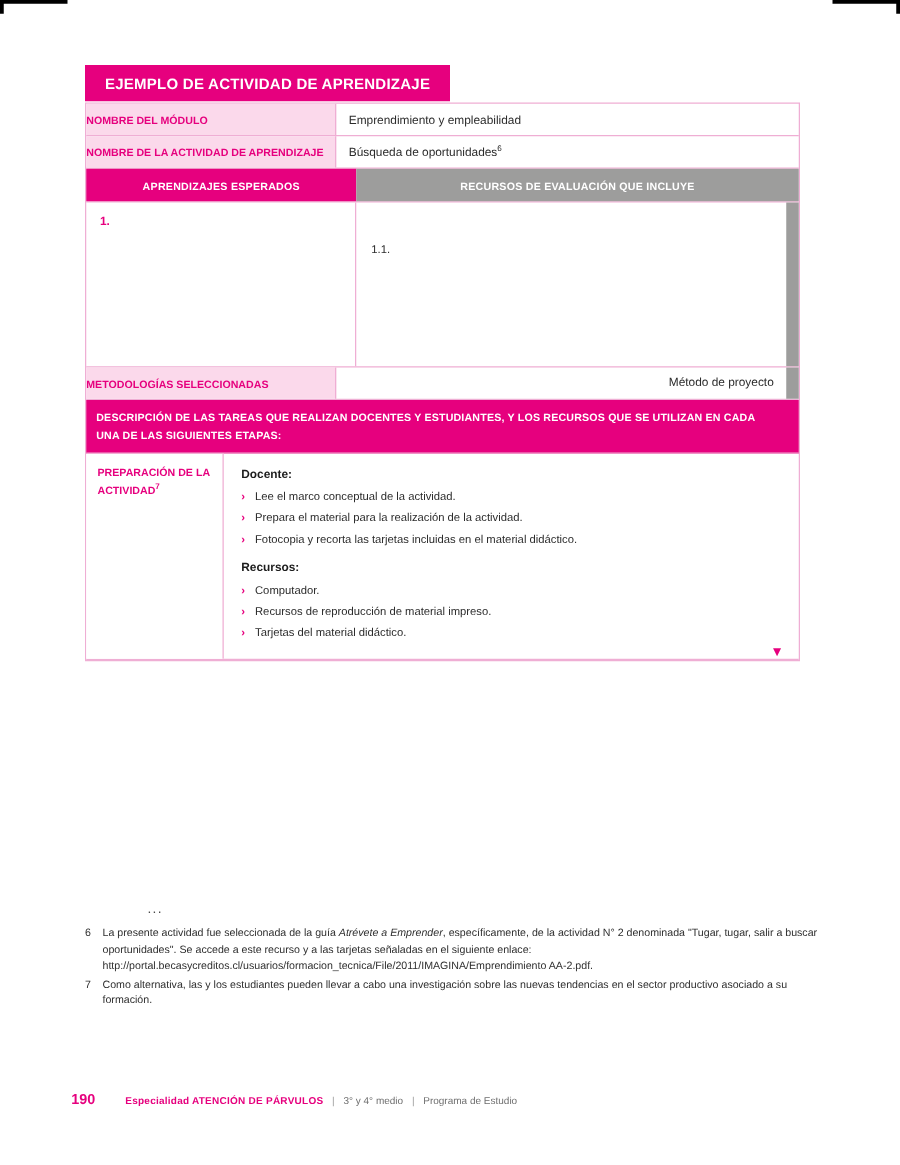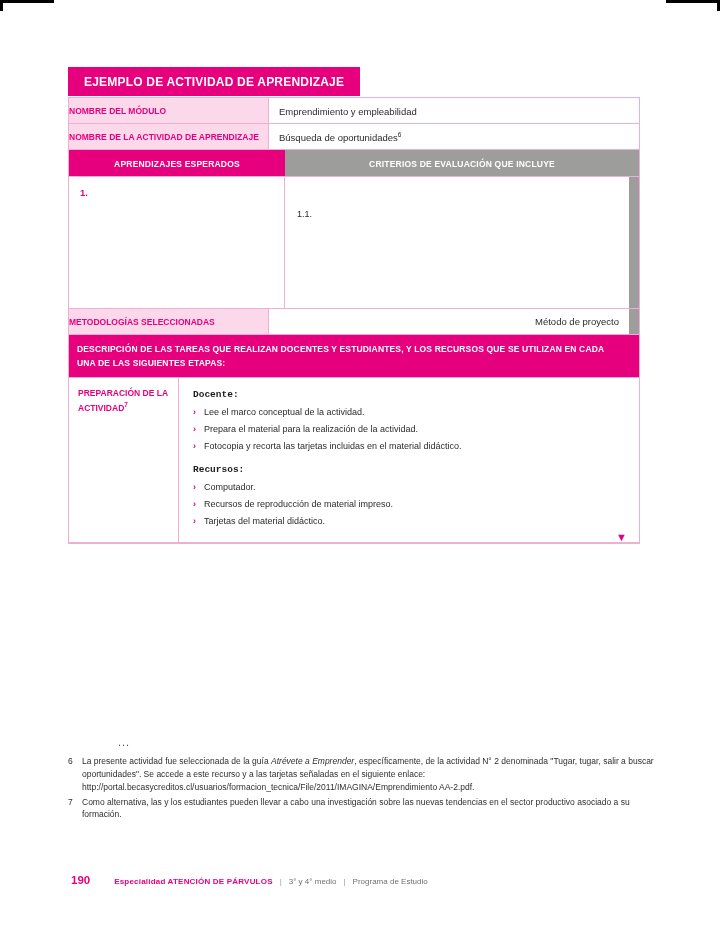--- a/index.html
+++ b/index.html
@@ -14,21 +14,21 @@
   body{
     width:720px;height:932px;position:relative;overflow:hidden;
     font-family:"Liberation Sans",sans-serif;color:var(--ink);
   }
   .corner{position:absolute;background:#000;}
   .tl-h{left:0;top:0;width:54px;height:3px;}
   .tl-v{left:0;top:0;width:3px;height:11px;}
   .tr-h{right:0;top:0;width:54px;height:3px;}
   .tr-v{right:0;top:0;width:3px;height:11px;}
 
-  .content{position:absolute;left:68px;top:67px;width:572px;}
+  .content{position:absolute;left:68px;top:52px;width:572px;}
 
   .title-bar{
     display:inline-block;background:var(--pink);color:#fff;
     font-weight:bold;font-size:12px;letter-spacing:.2px;
     padding:8px 16px 7px 16px;
   }
 
   .doc-table{position:relative;border:1px solid var(--pink-border);margin-top:1px;background:#fff;}
   .t-row{display:flex;border-bottom:1px solid var(--pink-border);}
   .t-row:last-child{border-bottom:none;}
@@ -71,40 +71,40 @@
     letter-spacing:.15px;
   }
 
   .prep-row{min-height:154px;}
   .prep-label{
     width:110px;flex:none;border-right:1px solid var(--pink-border);
     color:var(--pink);font-weight:bold;font-size:8.5px;line-height:1.5;
     padding:9px 6px 8px 9px;background:#fff;
   }
   .prep-content{flex:1;padding:8px 14px 10px 14px;}
-  .sec-heading{font-weight:bold;font-size:9.5px;color:#1d1d1d;margin:3px 0 6px 0;font-family:Liberation Mono, monospace;}
+  .sec-heading{font-weight:bold;font-size:9.5px;color:#1d1d1d;margin:3px 0 6px 0;}
   .b-item{display:flex;font-size:9px;line-height:1.45;margin-bottom:4px;}
   .b-item .bullet{flex:none;width:11px;color:var(--pink);font-weight:bold;}
   .resources-block{margin-top:11px;}
 
   .continuation{
     position:absolute;right:12px;bottom:0px;color:var(--pink);
     font-size:11px;line-height:1;
   }
 
   .ellipsis{margin-top:192px;margin-left:50px;font-size:11px;color:#4a4a4a;letter-spacing:1px;}
 
   .footnotes{margin-top:7px;width:586px;}
   .footnote{display:flex;font-size:8.5px;line-height:1.5;color:#2e2e2e;margin-bottom:2px;}
   .fn-num{flex:none;width:14px;}
   .fn-text{flex:1;}
   .fn-italic{font-style:italic;}
 
   .footer{
-    position:absolute;left:71px;top:874px;display:flex;align-items:baseline;
+    position:absolute;left:57px;top:874px;display:flex;align-items:baseline;
     font-size:8px;white-space:nowrap;
   }
   .page-num{color:var(--pink);font-weight:bold;font-size:11.5px;margin-right:24px;}
   .specialty{color:var(--pink);font-weight:bold;letter-spacing:.2px;}
   .divider{color:#9b9b9b;margin:0 7px;}
   .meta{color:#6f6f6f;}
 </style>
 </head>
 <body>
 
@@ -123,21 +123,21 @@
       <div class="cell-label">NOMBRE DEL MÓDULO</div>
       <div class="cell-value"><span>Emprendimiento y empleabilidad</span><sup></sup></div>
     </div>
     <div class="t-row">
       <div class="cell-label">NOMBRE DE LA ACTIVIDAD DE APRENDIZAJE</div>
       <div class="cell-value"><span>Búsqueda de oportunidades</span><sup>6</sup></div>
     </div>
 
     <div class="t-row">
       <div class="hdr-left">APRENDIZAJES ESPERADOS</div>
-      <div class="hdr-right">CRITERIOS DE EVALUACIÓN QUE INCLUYE</div>
+      <div class="hdr-right">RECURSOS DE EVALUACIÓN QUE INCLUYE</div>
     </div>
 
     <div class="t-row eval-row">
       <div class="obj-cell">
         <div class="obj-num">1.</div>
       </div>
       <div class="crit-cell">
         <span class="crit-num">1.1.</span>
       </div>
     </div>

